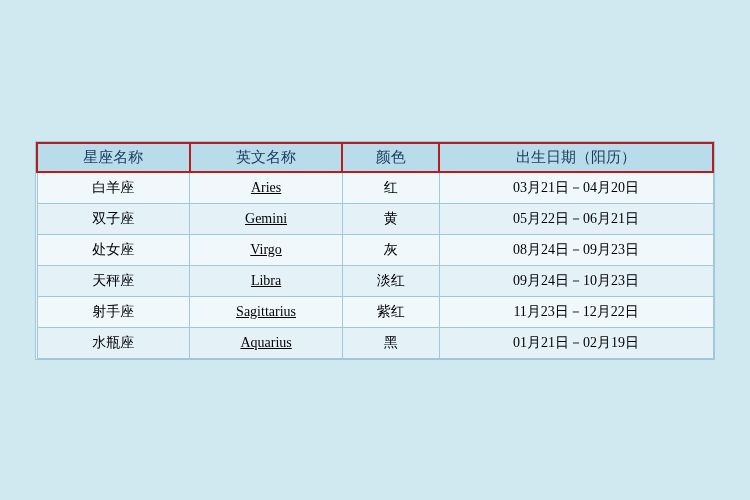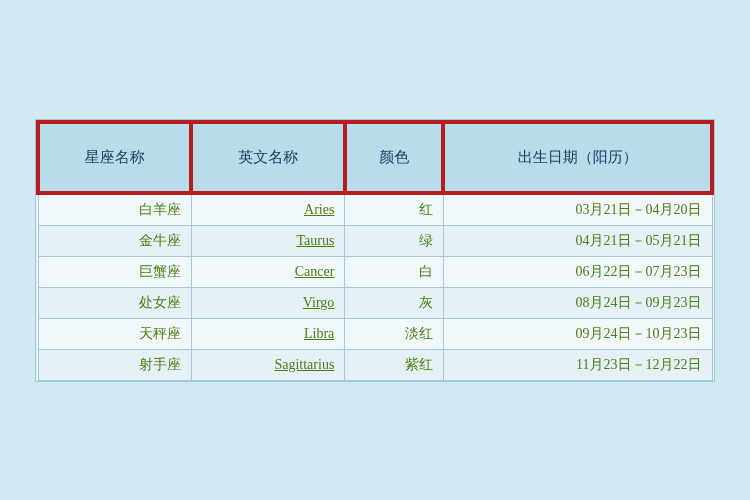--- a/index.html
+++ b/index.html
@@ -28,41 +28,41 @@
       width: 100%;
       border-collapse: collapse;
       font-size: 15px;
     }
 
     thead tr {
       background-color: #b8dcea;
     }
 
     thead th {
-      border: 4px solid #b91c1c;
-      padding: 24px 10px;
+      border: 2px solid #b91c1c;
+      padding: 4px 10px;
       text-align: center;
       font-weight: normal;
       color: #1a3a5c;
       font-size: 15px;
     }
 
     tbody tr {
       background-color: #f0f8fc;
     }
 
     tbody tr:nth-child(even) {
       background-color: #e4f2f8;
     }
 
     tbody td {
       border: 1px solid #a0c8d8;
       padding: 6px 10px;
-      text-align: right;
-      color: #4d7c0f;
+      text-align: center;
+      color: #000000;
       font-size: 14px;
     }
 
     tbody td:first-child {
       font-weight: normal;
     }
 
     tbody td:nth-child(2) {
       font-style: normal;
       text-decoration: underline;
@@ -82,44 +82,44 @@
         </tr>
     </thead>
     <tbody id="table-body">
     <tr>
           <td>白羊座</td>
           <td>Aries</td>
           <td>红</td>
           <td>03月21日－04月20日</td>
         </tr>
         <tr>
-          <td>金牛座</td>
-          <td>Taurus</td>
-          <td>绿</td>
-          <td>04月21日－05月21日</td>
-        </tr>
-        <tr>
-          <td>巨蟹座</td>
-          <td>Cancer</td>
-          <td>白</td>
-          <td>06月22日－07月23日</td>
+          <td>双子座</td>
+          <td>Gemini</td>
+          <td>黄</td>
+          <td>05月22日－06月21日</td>
         </tr>
         <tr>
           <td>处女座</td>
           <td>Virgo</td>
           <td>灰</td>
           <td>08月24日－09月23日</td>
         </tr>
         <tr>
           <td>天秤座</td>
           <td>Libra</td>
           <td>淡红</td>
           <td>09月24日－10月23日</td>
         </tr>
         <tr>
           <td>射手座</td>
           <td>Sagittarius</td>
           <td>紫红</td>
           <td>11月23日－12月22日</td>
         </tr>
+        <tr>
+          <td>水瓶座</td>
+          <td>Aquarius</td>
+          <td>黑</td>
+          <td>01月21日－02月19日</td>
+        </tr>
       </tbody>
   </table>
 </div>
 
 </body></html>

